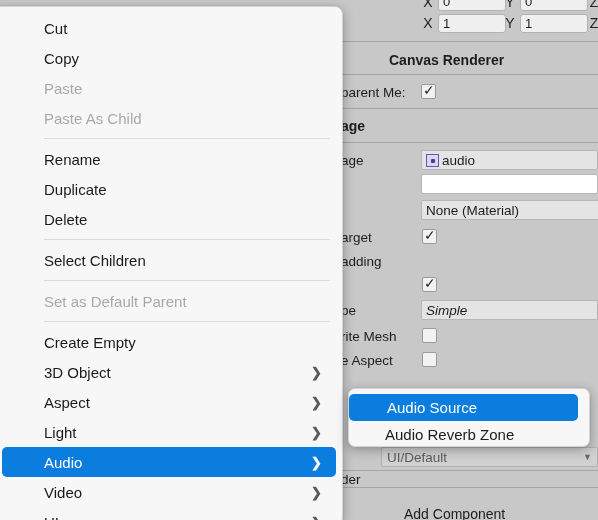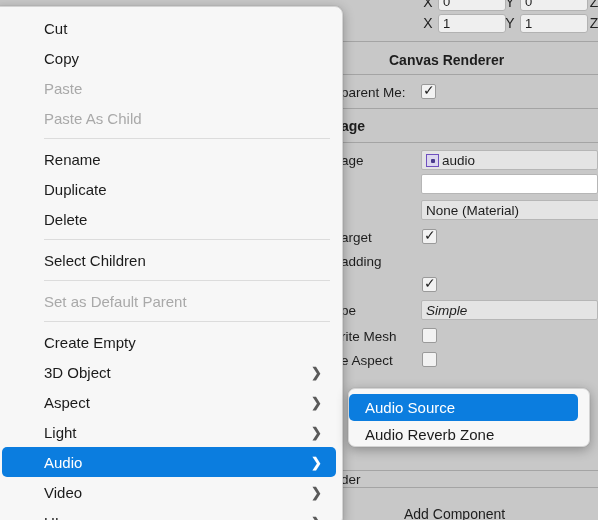--- a/index.html
+++ b/index.html
@@ -107,22 +107,22 @@
   .mi.sel {
     background:#0b7ddf; color:#ffffff;
     border-radius:5px;
     margin:0 6px; padding-left:42px;
   }
   .mi.sel .arrow { color:#ffffff; right:14px; }
   .sep {
     height:1px; background:#dcdcdc;
     margin:5px 12px 5px 48px;
   }
-  #sub-menu .mi { padding-left:16px; height:27px; font-size:15px; }
-  #sub-menu .mi.sel { margin:0 11px 0 0; padding-left:16px; }
+  #sub-menu .mi { padding-left:36px; height:27px; font-size:15px; }
+  #sub-menu .mi.sel { margin:0 11px 0 0; padding-left:38px; }
 </style>
 </head>
 <body>
 
 <div id="root">
 
   <div class="inspector">
 
     <div class="insp-row" style="top:-10px;">
       <span class="insp-label bold" style="position:absolute;left:253px;top:-3px;font-size:13.5px;">Rotation</span>
@@ -206,20 +206,24 @@
     </div>
 
     <div class="insp-row" style="top:348px;">
       <span class="insp-label" style="position:absolute;left:341px;">e Aspect</span>
       <span class="chk" style="position:absolute;left:422px;top:4px;"></span>
     </div>
 
 
     <div class="insp-row" style="top:445px;">
       <span class="insp-label" style="position:absolute;left:341px;margin-top:44px;">der</span>
+      <span class="dropdown" style="position:absolute;left:381px;top:2px;width:217px;">
+        <span>UI/Default</span>
+        <span class="dd-arrow">▼</span>
+      </span>
     </div>
 
     <div class="hdr-sep" style="top:470px;"></div>
     <div class="hdr-sep" style="top:487px;"></div>
 
     <div class="insp-row" style="top:502px;justify-content:center;">
       <span class="insp-label" style="position:absolute;left:404px;font-size:14px;">Add Component</span>
     </div>
   </div>
 

